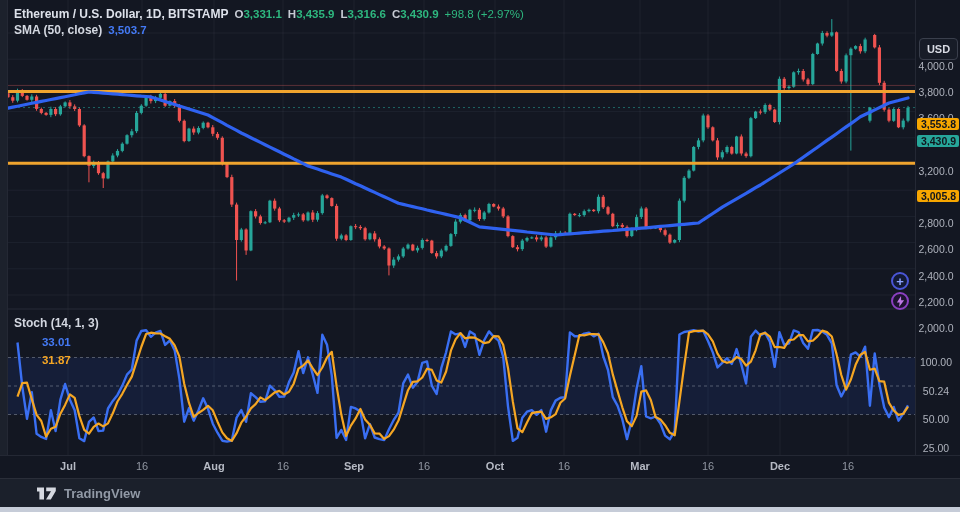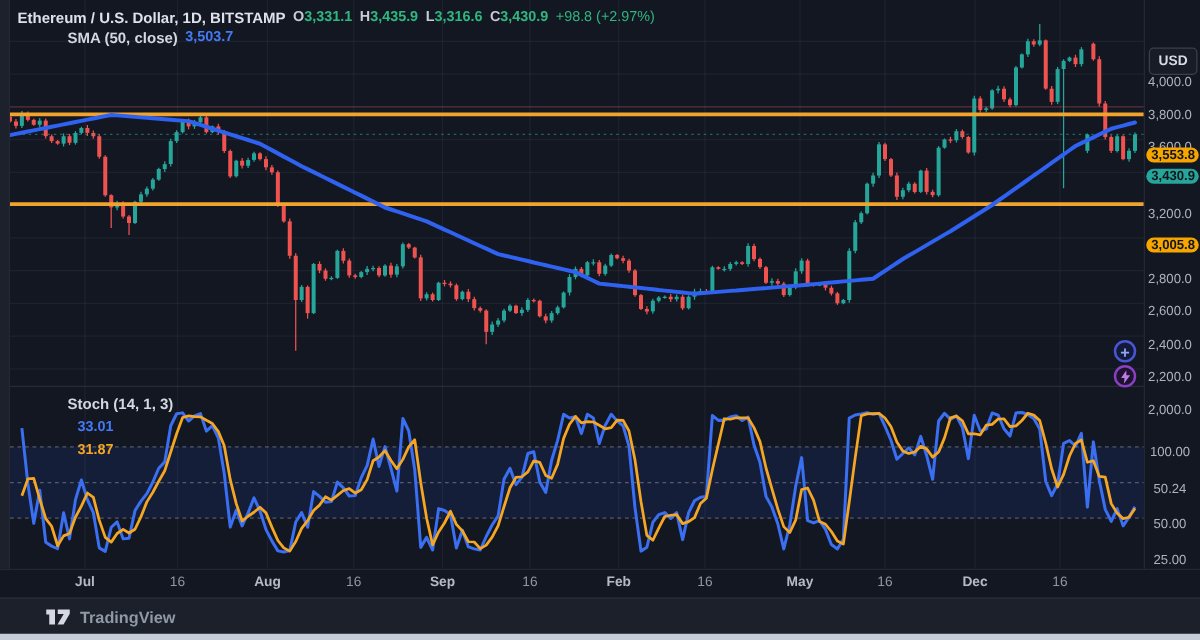--- a/index.html
+++ b/index.html
@@ -7,32 +7,32 @@
         font-family:"Liberation Sans","DejaVu Sans",sans-serif;-webkit-font-smoothing:antialiased;}
   .left-strip{position:absolute;left:0;top:0;width:7px;height:478px;background:#1c212c;border-right:1px solid #242834;}
   svg.chart{position:absolute;left:0;top:0;}
   
   .legend{position:absolute;left:14px;top:6px;z-index:30;}
   .legend-row{display:flex;align-items:center;gap:6px;height:16px;white-space:nowrap;cursor:default;}
   .lg-title{font-size:12px;font-weight:700;color:#dde1ea;}
   .lg-pair{font-size:11.5px;color:#c7cbd4;font-weight:600;}
   .lg-pair .v{color:#2eb77f;font-weight:600;}
   .lg-chg{font-size:11.5px;color:#2eb77f;font-weight:400;}
-  .lg-ind{font-size:12px;font-weight:600;color:#d3d7e0;margin-left:40px;}
+  .lg-ind{font-size:12px;font-weight:600;color:#d3d7e0;}
   .lg-blue{font-size:11.5px;font-weight:600;color:#447af5;}
   .lg-orange{font-size:11.5px;font-weight:600;color:#f5a623;}
   .stoch-legend{position:absolute;left:14px;top:316px;z-index:30;flex-direction:column;}
   
   .axis-border{position:absolute;left:915px;top:0;width:1px;height:478px;background:#242834;}
   .price-axis{position:absolute;left:916px;top:0;width:44px;height:478px;background:#131722;z-index:20;margin-top:33px;}
   .usd-btn{position:absolute;left:3px;top:5px;width:37px;height:20px;border:1px solid #3a3f4c;border-radius:4px;
            background:#171c27;color:#d8dbe3;font-size:11px;font-weight:700;text-align:center;line-height:20px;cursor:pointer;}
   .pa-label{position:absolute;left:0;width:40px;text-align:center;font-size:10.5px;color:#aeb2bc;transform:translateY(-50%);}
   .pa-badge{position:absolute;left:1px;width:34px;text-align:left;font-size:10.5px;font-weight:600;color:#11151c;
-            border-radius:7px;padding:0 4px;transform:translateY(-50%);z-index:5;}
+            border-radius:2px;padding:0 4px;transform:translateY(-50%);z-index:5;}
   
   .time-axis{position:absolute;left:0;top:455px;width:960px;height:23px;background:#131722;border-top:1px solid #242834;z-index:20;}
   .ta-label{position:absolute;top:4px;transform:translateX(-50%);font-size:11px;color:#9096a1;}
   .ta-label.major{color:#b6bac4;font-weight:700;}
   
   .bottom-bar{position:absolute;left:0;top:478px;width:960px;height:29px;background:#1b202b;border-top:1px solid #2a2e39;
               display:flex;align-items:center;padding-left:36px;box-sizing:border-box;gap:7px;z-index:20;}
   .tv-text{font-size:13px;font-weight:700;color:#9199a6;cursor:pointer;}
   .tv-logo{display:inline-flex;cursor:pointer;}
   .bottom-strip{position:absolute;left:0;top:507px;width:960px;height:5px;background:#c6ccd8;z-index:20;}
@@ -518,23 +518,23 @@
   </div>
 
   <div class="time-axis">
       <div id="time-labels">
         <div class="ta-label major" style="left: 68px;">Jul</div>
         <div class="ta-label" style="left: 142px;">16</div>
         <div class="ta-label major" style="left: 214px;">Aug</div>
         <div class="ta-label" style="left: 283px;">16</div>
         <div class="ta-label major" style="left: 354px;">Sep</div>
         <div class="ta-label" style="left: 424px;">16</div>
-        <div class="ta-label major" style="left: 495px;">Feb</div>
+        <div class="ta-label major" style="left: 495px;">Oct</div>
         <div class="ta-label" style="left: 564px;">16</div>
-        <div class="ta-label major" style="left: 640px;">May</div>
+        <div class="ta-label major" style="left: 640px;">Mar</div>
         <div class="ta-label" style="left: 708px;">16</div>
         <div class="ta-label major" style="left: 780px;">Dec</div>
         <div class="ta-label" style="left: 848px;">16</div>
       </div>
     </div>
 
   <div class="fab plus">+</div>
   <div class="fab bolt">
     <svg width="9" height="11" viewBox="0 0 10 12">
       <path d="M5.6 0 L1 7 h3 L3.4 12 L9 4.6 H5.7 Z" fill="#c07ae6"></path>

